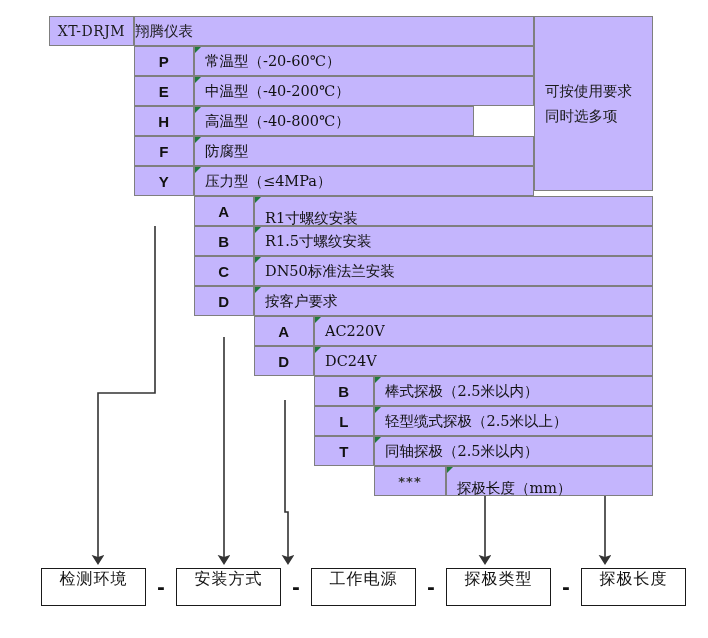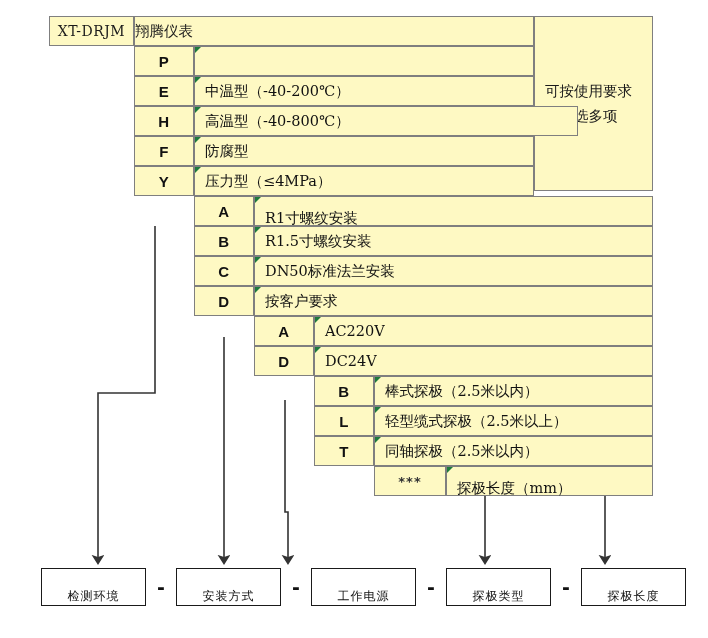--- a/index.html
+++ b/index.html
@@ -8,21 +8,21 @@
     font-family:"Liberation Sans","DejaVu Sans",sans-serif;
     color:#1a1a1a;
   }
   #stage{position:absolute;inset:0;width:708px;height:638px;}
 
   
   .cell{
     position:absolute;
     box-sizing:border-box;
     border:1px solid #7f7f7f;
-    background:#fef9c3;
+    background:#c4b5fd;
     display:flex;
     align-items:center;
     white-space:nowrap;
     line-height:1;
   }
   .cell.code{
     justify-content:center;
     font-family:"Liberation Sans","DejaVu Sans",sans-serif;
     font-weight:700;
     font-size:15px;
@@ -78,23 +78,23 @@
     border-right:6px solid transparent;
     pointer-events:none;
   }
 
   
   .rbox{
     position:absolute;
     box-sizing:border-box;
     border:1px solid #1a1a1a;
     background:#fff;
-    display:flex;align-items:flex-end;justify-content:center;
-    font-family:"DejaVu Serif","Liberation Serif",serif;
-    font-size:12px;
+    display:flex;align-items:flex-start;justify-content:center;
+    font-family:"DejaVu Serif","Liberation Serif",serif;
+    font-size:16px;
     letter-spacing:1px;
     color:#111;
     white-space:nowrap;
   }
   .dash{
     position:absolute;
     display:flex;align-items:center;justify-content:center;
     font-family:"DejaVu Sans","Liberation Sans",sans-serif;
     font-size:19px;
     font-weight:700;
@@ -146,34 +146,35 @@
       <div>可按使用要求</div>
       <div>同时选多项</div>
     </div>
   </div>
 
   <div class="cell code" style="left:134px;top:46px;width:60px;height:30px;">
     <span>P</span>
   </div>
   <div class="cell desc" style="left:194px;top:46px;width:340px;height:30px;">
     <i class="gmark"></i>
+    <span>常温型（-20-60℃）</span>
   </div>
 
   <div class="cell code" style="left:134px;top:76px;width:60px;height:30px;">
     <span>E</span>
   </div>
   <div class="cell desc" style="left:194px;top:76px;width:340px;height:30px;">
     <i class="gmark"></i>
     <span>中温型（-40-200℃）</span>
   </div>
 
   <div class="cell code" style="left:134px;top:106px;width:60px;height:30px;">
     <span>H</span>
   </div>
-  <div class="cell desc" style="left:194px;top:106px;width:384px;height:30px;">
+  <div class="cell desc" style="left:194px;top:106px;width:280px;height:30px;">
     <i class="gmark"></i>
     <span>高温型（-40-800℃）</span>
   </div>
 
   <div class="cell code" style="left:134px;top:136px;width:60px;height:30px;">
     <span>F</span>
   </div>
   <div class="cell desc" style="left:194px;top:136px;width:340px;height:30px;">
     <i class="gmark"></i>
     <span>防腐型</span>

